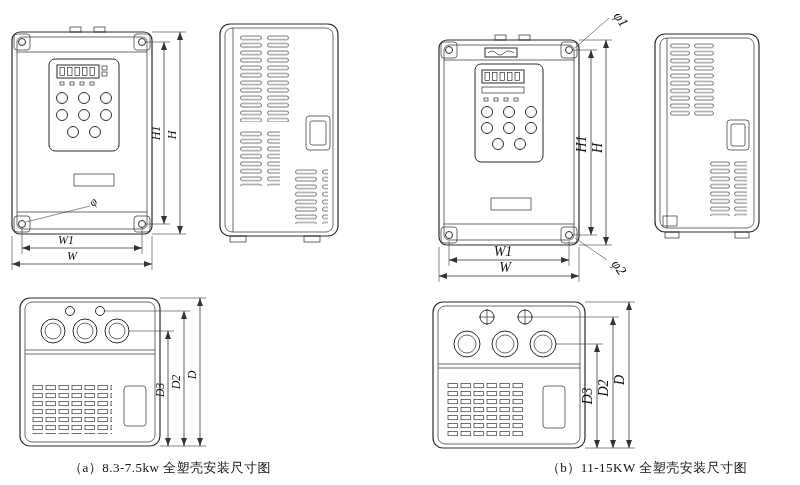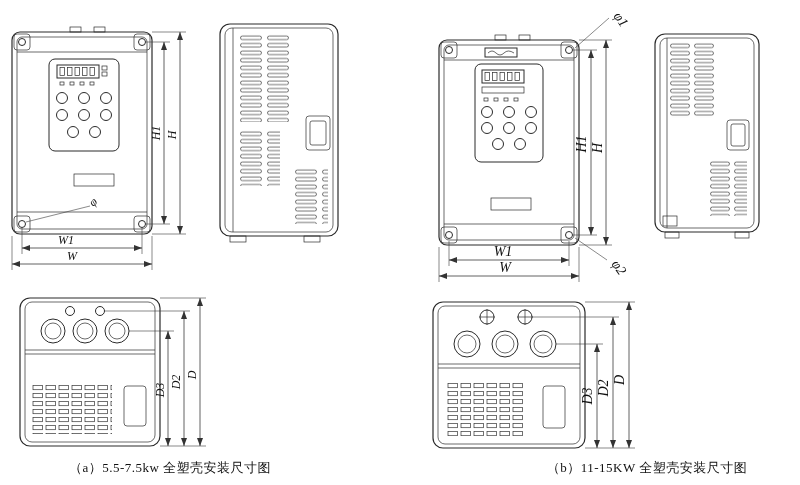--- a/index.html
+++ b/index.html
@@ -345,16 +345,16 @@
       <text class="dim dim-b" transform="rotate(-90 183 96)" x="183" y="96" text-anchor="middle">D2</text>
     </g>
     <g>
       <line class="ext" x1="160" y1="10" x2="210" y2="10"></line>
       <line class="ext" x1="160" y1="156" x2="210" y2="156"></line>
       <line class="dimline" x1="204" y1="10" x2="204" y2="156" marker-start="url(#arr-bb)" marker-end="url(#arr-bb)"></line>
       <text class="dim dim-b" transform="rotate(-90 199 88)" x="199" y="88" text-anchor="middle">D</text>
     </g>
   </svg>
 
-  <div class="caption" style="left:10px; top:459px; width:320px;">（a）5.5-7.5kw 全塑壳安装尺寸图</div>
+  <div class="caption" style="left:10px; top:459px; width:320px;">（a）8.3-7.5kw 全塑壳安装尺寸图</div>
   <div class="caption" style="left:492px; top:459px; width:310px;">（b）11-15KW 全塑壳安装尺寸图</div>
 
 </div>
 
 </body></html>

